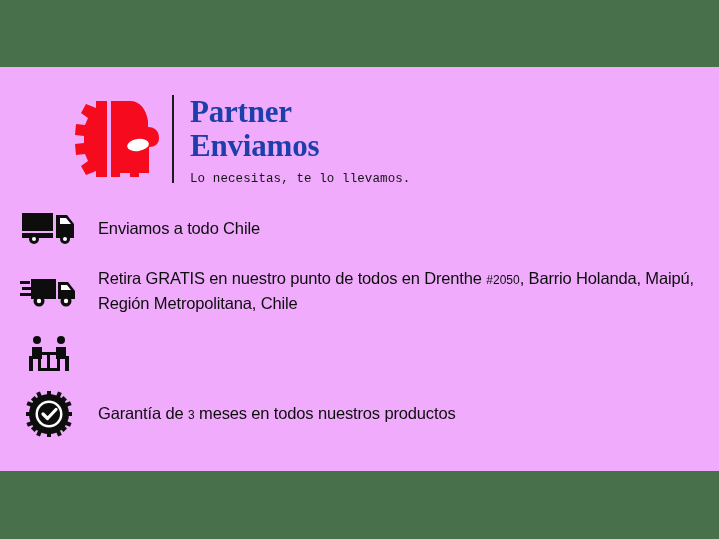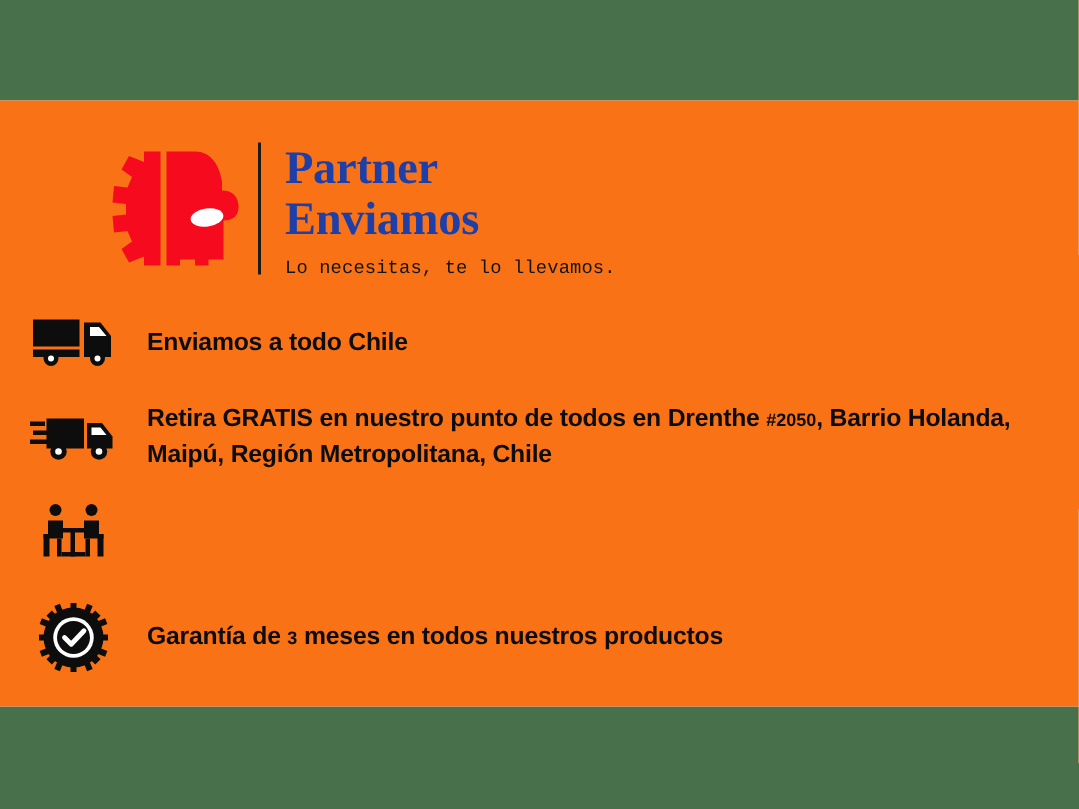--- a/index.html
+++ b/index.html
@@ -23,21 +23,21 @@
   }
   .banner-top { top: 0; height: 67px; }
   .banner-bottom { top: 471px; height: 68px; }
 
   .stage {
     position: absolute;
     left: 0;
     top: 67px;
     width: 719px;
     height: 404px;
-    background: #f97316;
+    background: #f0abfc;
   }
 
   
   .logo-block {
     position: absolute;
     left: 60px;
     top: 28px;
     display: flex;
     align-items: flex-start;
   }
@@ -87,35 +87,35 @@
   .feature-row {
     position: absolute;
     left: 0;
     display: flex;
     align-items: center;
     width: 719px;
   }
   .feature-row-1 { top: 0px;   height: 46px; }
   .feature-row-2 { top: 58px;  height: 56px; }
   .feature-row-3 { top: 127px; height: 46px; }
-  .feature-row-4 { top: 192px; height: 56px; }
+  .feature-row-4 { top: 181px; height: 56px; }
 
   .feature-icon {
     width: 58px;
     flex: 0 0 auto;
     margin-left: 20px;
     display: flex;
     align-items: center;
     justify-content: center;
     color: #0d0d0d;
   }
   .feature-text {
     margin-left: 20px;
     font-family: "Liberation Sans", sans-serif;
-    font-weight: bold;
+    font-weight: normal;
     font-size: 16.5px;
     line-height: 23px;
     color: #0d0d0d;
     letter-spacing: -0.15px;
   }
   .feature-text .small {
     font-size: 12px;
     letter-spacing: 0;
   }
 </style>

